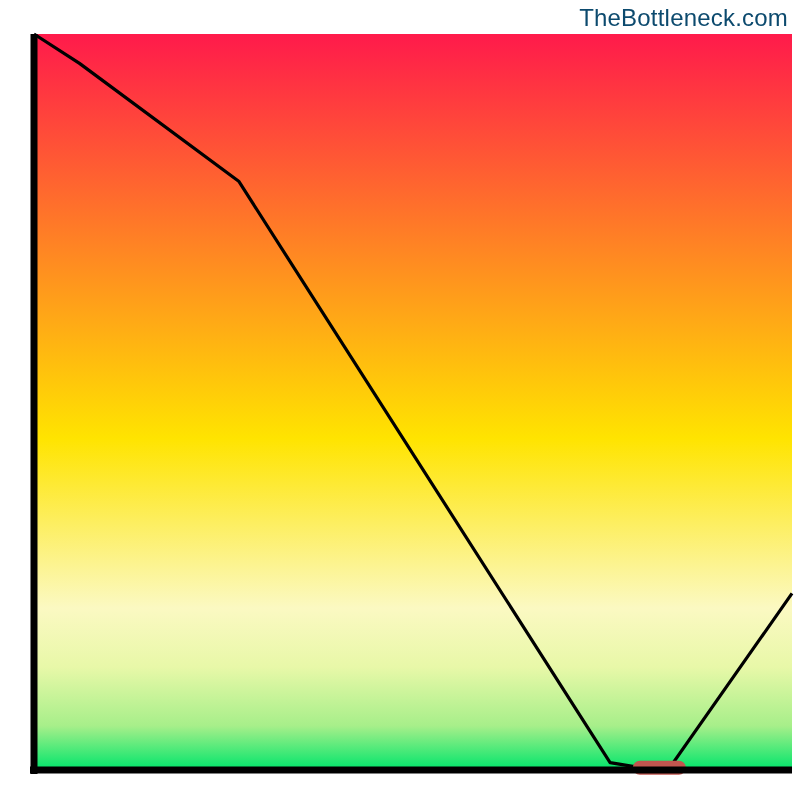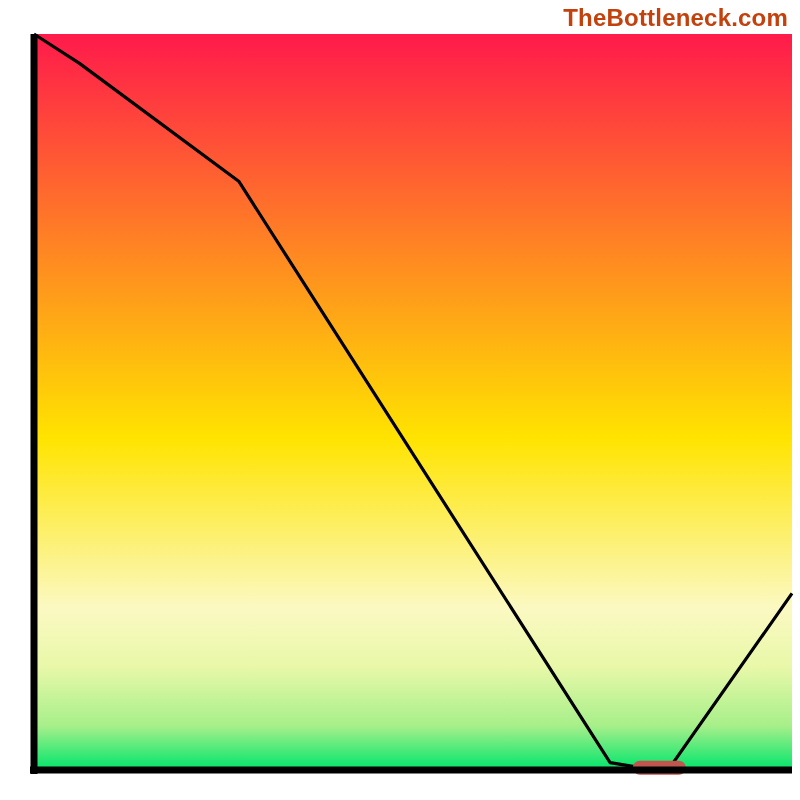--- a/index.html
+++ b/index.html
@@ -9,22 +9,22 @@
   .chart-wrap {
     position: relative;
     width: 800px;
     height: 800px;
   }
   .attribution {
     position: absolute;
     top: 4px;
     right: 12px;
     font-size: 24px;
-    font-weight: 700;
-    color: #c2410c;
+    font-weight: 400;
+    color: #0c4a6e;
     letter-spacing: 0.2px;
   }
   svg.chart {
     display: block;
     width: 800px;
     height: 800px;
   }
 </style>
 </head>
 <body>

